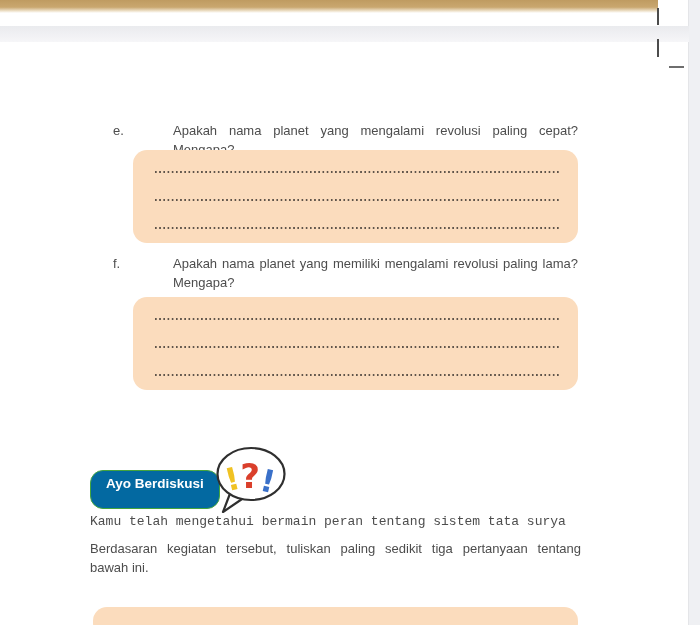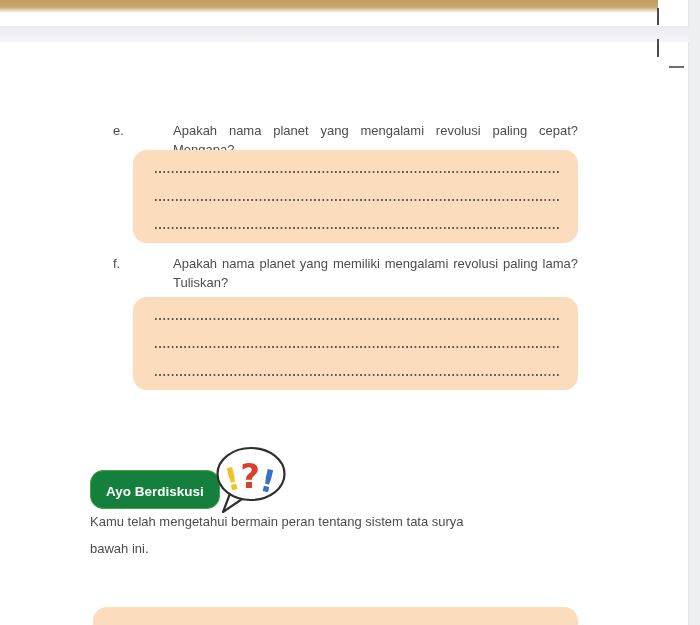--- a/index.html
+++ b/index.html
@@ -30,26 +30,26 @@
   .answer-box{position:absolute;left:133px;width:445px;height:93px;border-radius:14px;
     background:#fbdcbd;padding:0;box-sizing:border-box;}
   .box-1{top:150px;}
   .box-2{top:297px;}
   .dotline{position:absolute;left:22px;width:406px;height:3px;
     background-image:repeating-linear-gradient(90deg,#5f544a 0 1.6px,rgba(0,0,0,0) 1.6px 4.2px);
     background-position:0 1px;background-repeat:repeat-x;background-size:4.2px 2px;}
   .dl-1{top:20px;} .dl-2{top:48px;} .dl-3{top:76px;}
 
   .badge{position:absolute;left:90px;top:470px;height:39px;line-height:25px;
-    padding:8px 15px;border-radius:13px;background:#15803d;border:1px solid #43a43e;
+    padding:0 15px;border-radius:13px;background:#0369a1;border:1px solid #43a43e;
     color:#ffffff;font-weight:bold;font-size:13.5px;box-sizing:border-box;white-space:nowrap;}
   .bubble{position:absolute;left:211px;top:443px;}
 
   .para{position:absolute;left:90px;font-size:13px;line-height:19px;}
-  .para-1{top:512px;width:500px;}
+  .para-1{top:512px;width:500px;font-family:Liberation Mono, monospace;}
   .para-2{top:539px;width:491px;}
 
   .bottom-box{position:absolute;left:93px;top:607px;width:485px;height:30px;
     border-radius:14px;background:#fbdcbd;}
 </style>
 </head>
 <body>
 
 <div class="stage">
 
@@ -70,21 +70,21 @@
   <div class="answer-box box-1">
     <div class="dotline dl-1"></div>
     <div class="dotline dl-2"></div>
     <div class="dotline dl-3"></div>
   </div>
 
   <div class="q q-f">
     <div class="q-letter">f.</div>
     <div class="q-body">
       <div class="jl">Apakah nama planet yang memiliki mengalami revolusi paling lama?</div>
-      <div>Tuliskan?</div>
+      <div>Mengapa?</div>
     </div>
   </div>
 
   <div class="answer-box box-2">
     <div class="dotline dl-1"></div>
     <div class="dotline dl-2"></div>
     <div class="dotline dl-3"></div>
   </div>
 
   <div class="badge">Ayo Berdiskusi</div>
@@ -93,18 +93,19 @@
     <path d="M20 48 L12 69 L34 54 Z" fill="#ffffff" stroke="#2f2f2f" stroke-width="2.2" stroke-linejoin="round"></path>
     <ellipse cx="40" cy="31" rx="33.5" ry="26" fill="#ffffff" stroke="#2f2f2f" stroke-width="2.2"></ellipse>
     <text x="21" y="47" text-anchor="middle" font-family="DejaVu Sans, sans-serif" font-weight="bold" font-size="31" transform="rotate(-14 21 35)" fill="#f0c222">!</text>
     <text x="39" y="45" text-anchor="middle" font-family="DejaVu Sans, sans-serif" font-weight="bold" font-size="34" fill="#da3f2b">?</text>
     <text x="57" y="49" text-anchor="middle" font-family="DejaVu Sans, sans-serif" font-weight="bold" font-size="31" transform="rotate(13 57 37)" fill="#3a70c9">!</text>
   </svg>
 
   <div class="para para-1">Kamu telah mengetahui bermain peran tentang sistem tata surya</div>
 
   <div class="para para-2">
+    <div class="jl">Berdasaran kegiatan tersebut, tuliskan paling sedikit tiga pertanyaan tentang</div>
     <div>bawah ini.</div>
   </div>
 
   <div class="bottom-box"></div>
 
 </div>
 
 </body></html>

